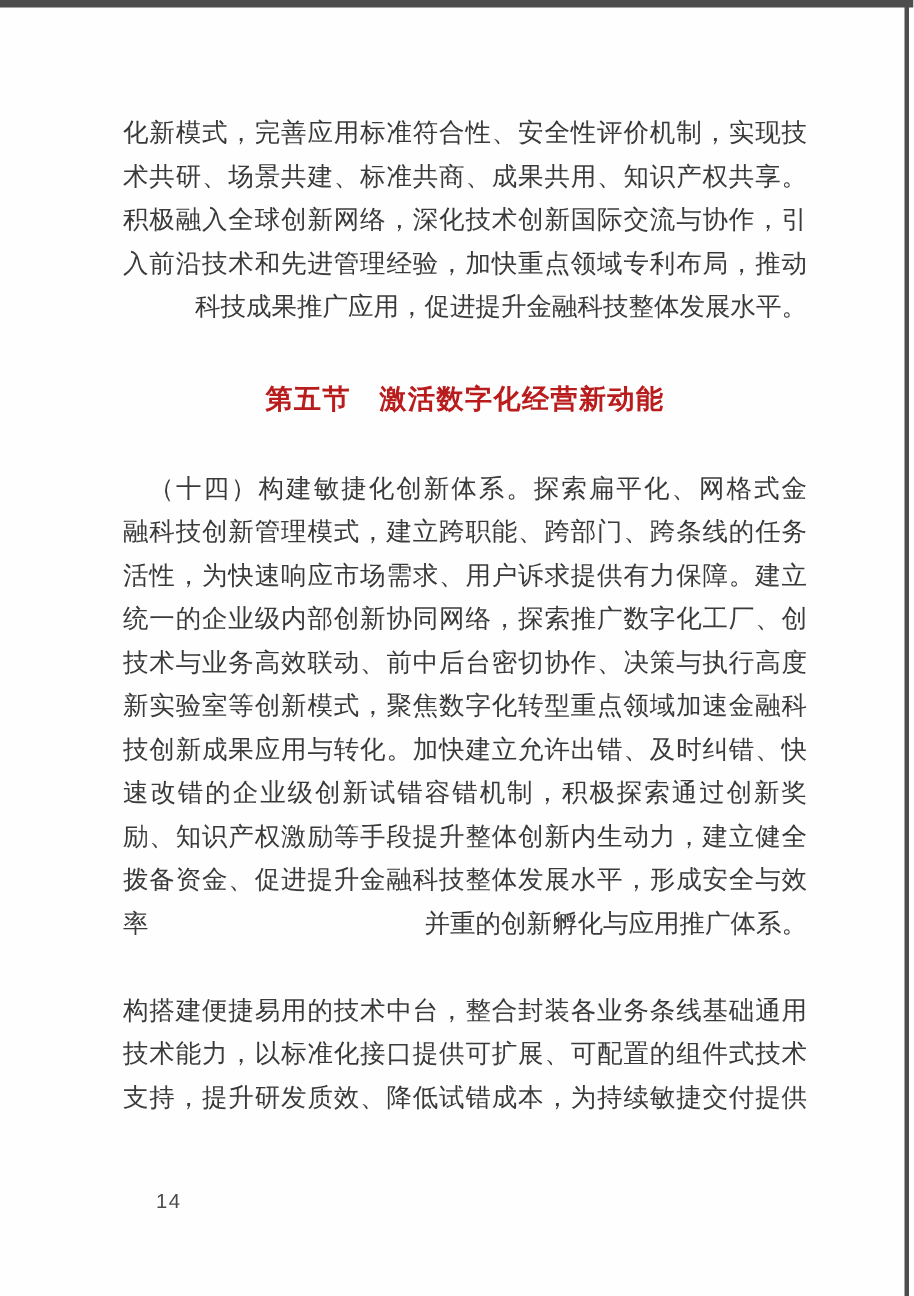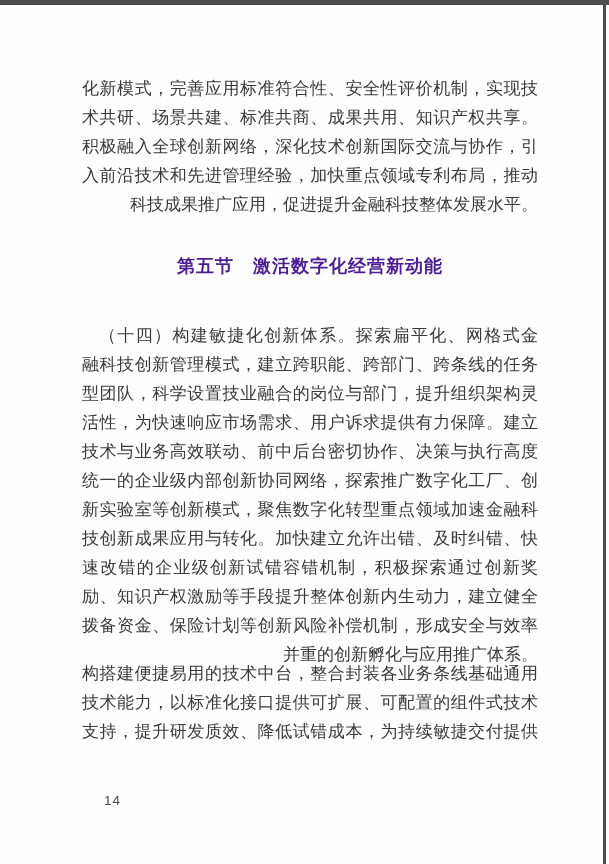--- a/index.html
+++ b/index.html
@@ -39,32 +39,32 @@
     text-align:justify;
     text-align-last:justify;
     text-justify:inter-character;
   }
   .indent{text-indent:17px;}
   .heading{
     position:absolute;left:82px;top:252px;width:456px;
     margin:0;
     text-align:center;
     font-size:18px;font-weight:700;
-    color:#4c1d95;
+    color:#b91c1c;
     letter-spacing:1px;
     line-height:29px;
   }
   .pagenum{
     position:absolute;left:88px;top:793px;
     font-size:13.5px;color:var(--page-number);
     letter-spacing:1px;
     margin-left:16px;
   }
   #block-continuation{top:74px;}
-  #block-para14{top:321px;}
+  #block-para14{top:311px;}
   #block-para15{top:659px;}
 </style>
 </head>
 <body>
 
 <div class="page">
 
   <div class="scan-top"></div>
   <div class="scan-right"></div>
 
@@ -74,29 +74,28 @@
     <div class="line just">积极融入全球创新网络，深化技术创新国际交流与协作，引</div>
     <div class="line just">入前沿技术和先进管理经验，加快重点领域专利布局，推动</div>
     <div class="line">科技成果推广应用，促进提升金融科技整体发展水平。</div>
   </div>
 
   <h2 class="heading">第五节　激活数字化经营新动能</h2>
 
   <div class="textblock" id="block-para14">
     <div class="line just indent">（十四）构建敏捷化创新体系。探索扁平化、网格式金</div>
     <div class="line just">融科技创新管理模式，建立跨职能、跨部门、跨条线的任务</div>
-    <div class="line just">型团队，科学设置技业融合的岗位与部门，提升组织架构灵</div>
     <div class="line just">活性，为快速响应市场需求、用户诉求提供有力保障。建立</div>
+    <div class="line just">统一的企业级内部创新协同网络，探索推广数字化工厂、创</div>
     <div class="line just">技术与业务高效联动、前中后台密切协作、决策与执行高度</div>
-    <div class="line just">统一的企业级内部创新协同网络，探索推广数字化工厂、创</div>
     <div class="line just">新实验室等创新模式，聚焦数字化转型重点领域加速金融科</div>
     <div class="line just">技创新成果应用与转化。加快建立允许出错、及时纠错、快</div>
     <div class="line just">速改错的企业级创新试错容错机制，积极探索通过创新奖</div>
     <div class="line just">励、知识产权激励等手段提升整体创新内生动力，建立健全</div>
-    <div class="line just">拨备资金、保险计划等创新风险补偿机制，形成安全与效率</div>
+    <div class="line just">拨备资金、促进提升金融科技整体发展水平，形成安全与效率</div>
     <div class="line">并重的创新孵化与应用推广体系。</div>
   </div>
 
   <div class="textblock" id="block-para15">
     <div class="line just">构搭建便捷易用的技术中台，整合封装各业务条线基础通用</div>
     <div class="line just">技术能力，以标准化接口提供可扩展、可配置的组件式技术</div>
     <div class="line just">支持，提升研发质效、降低试错成本，为持续敏捷交付提供</div>
   </div>
 
   <div class="pagenum">14</div>

